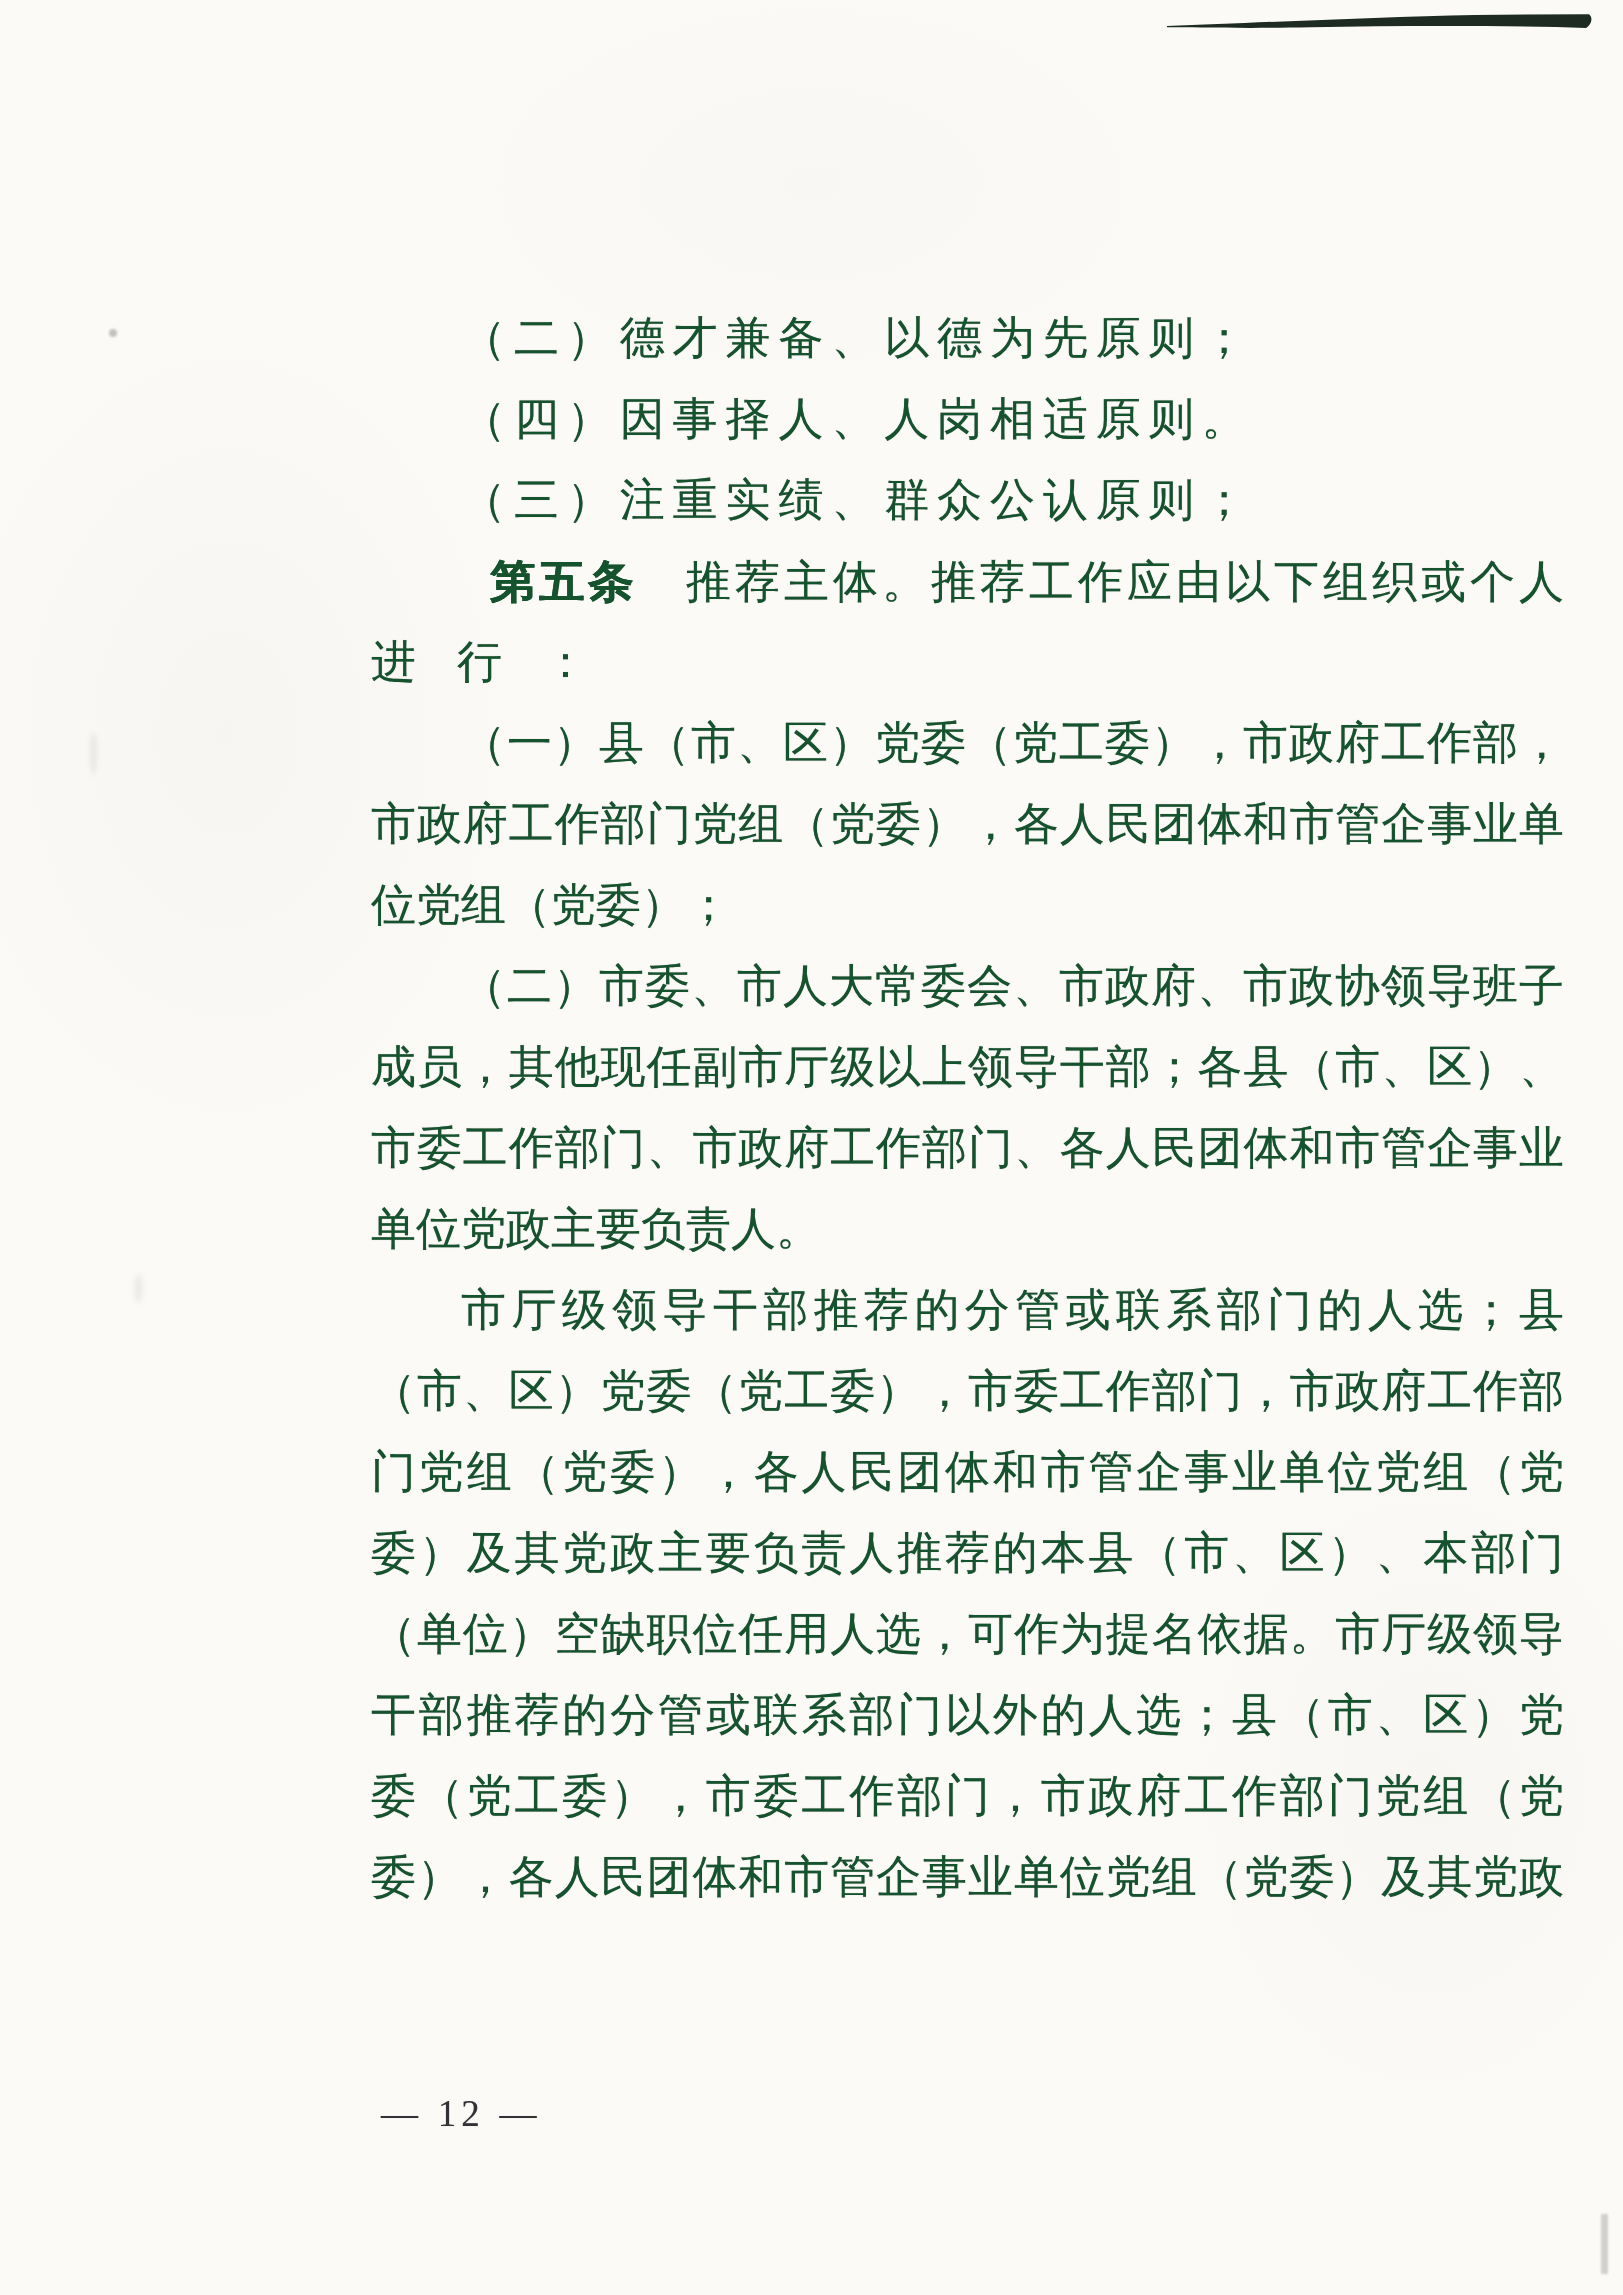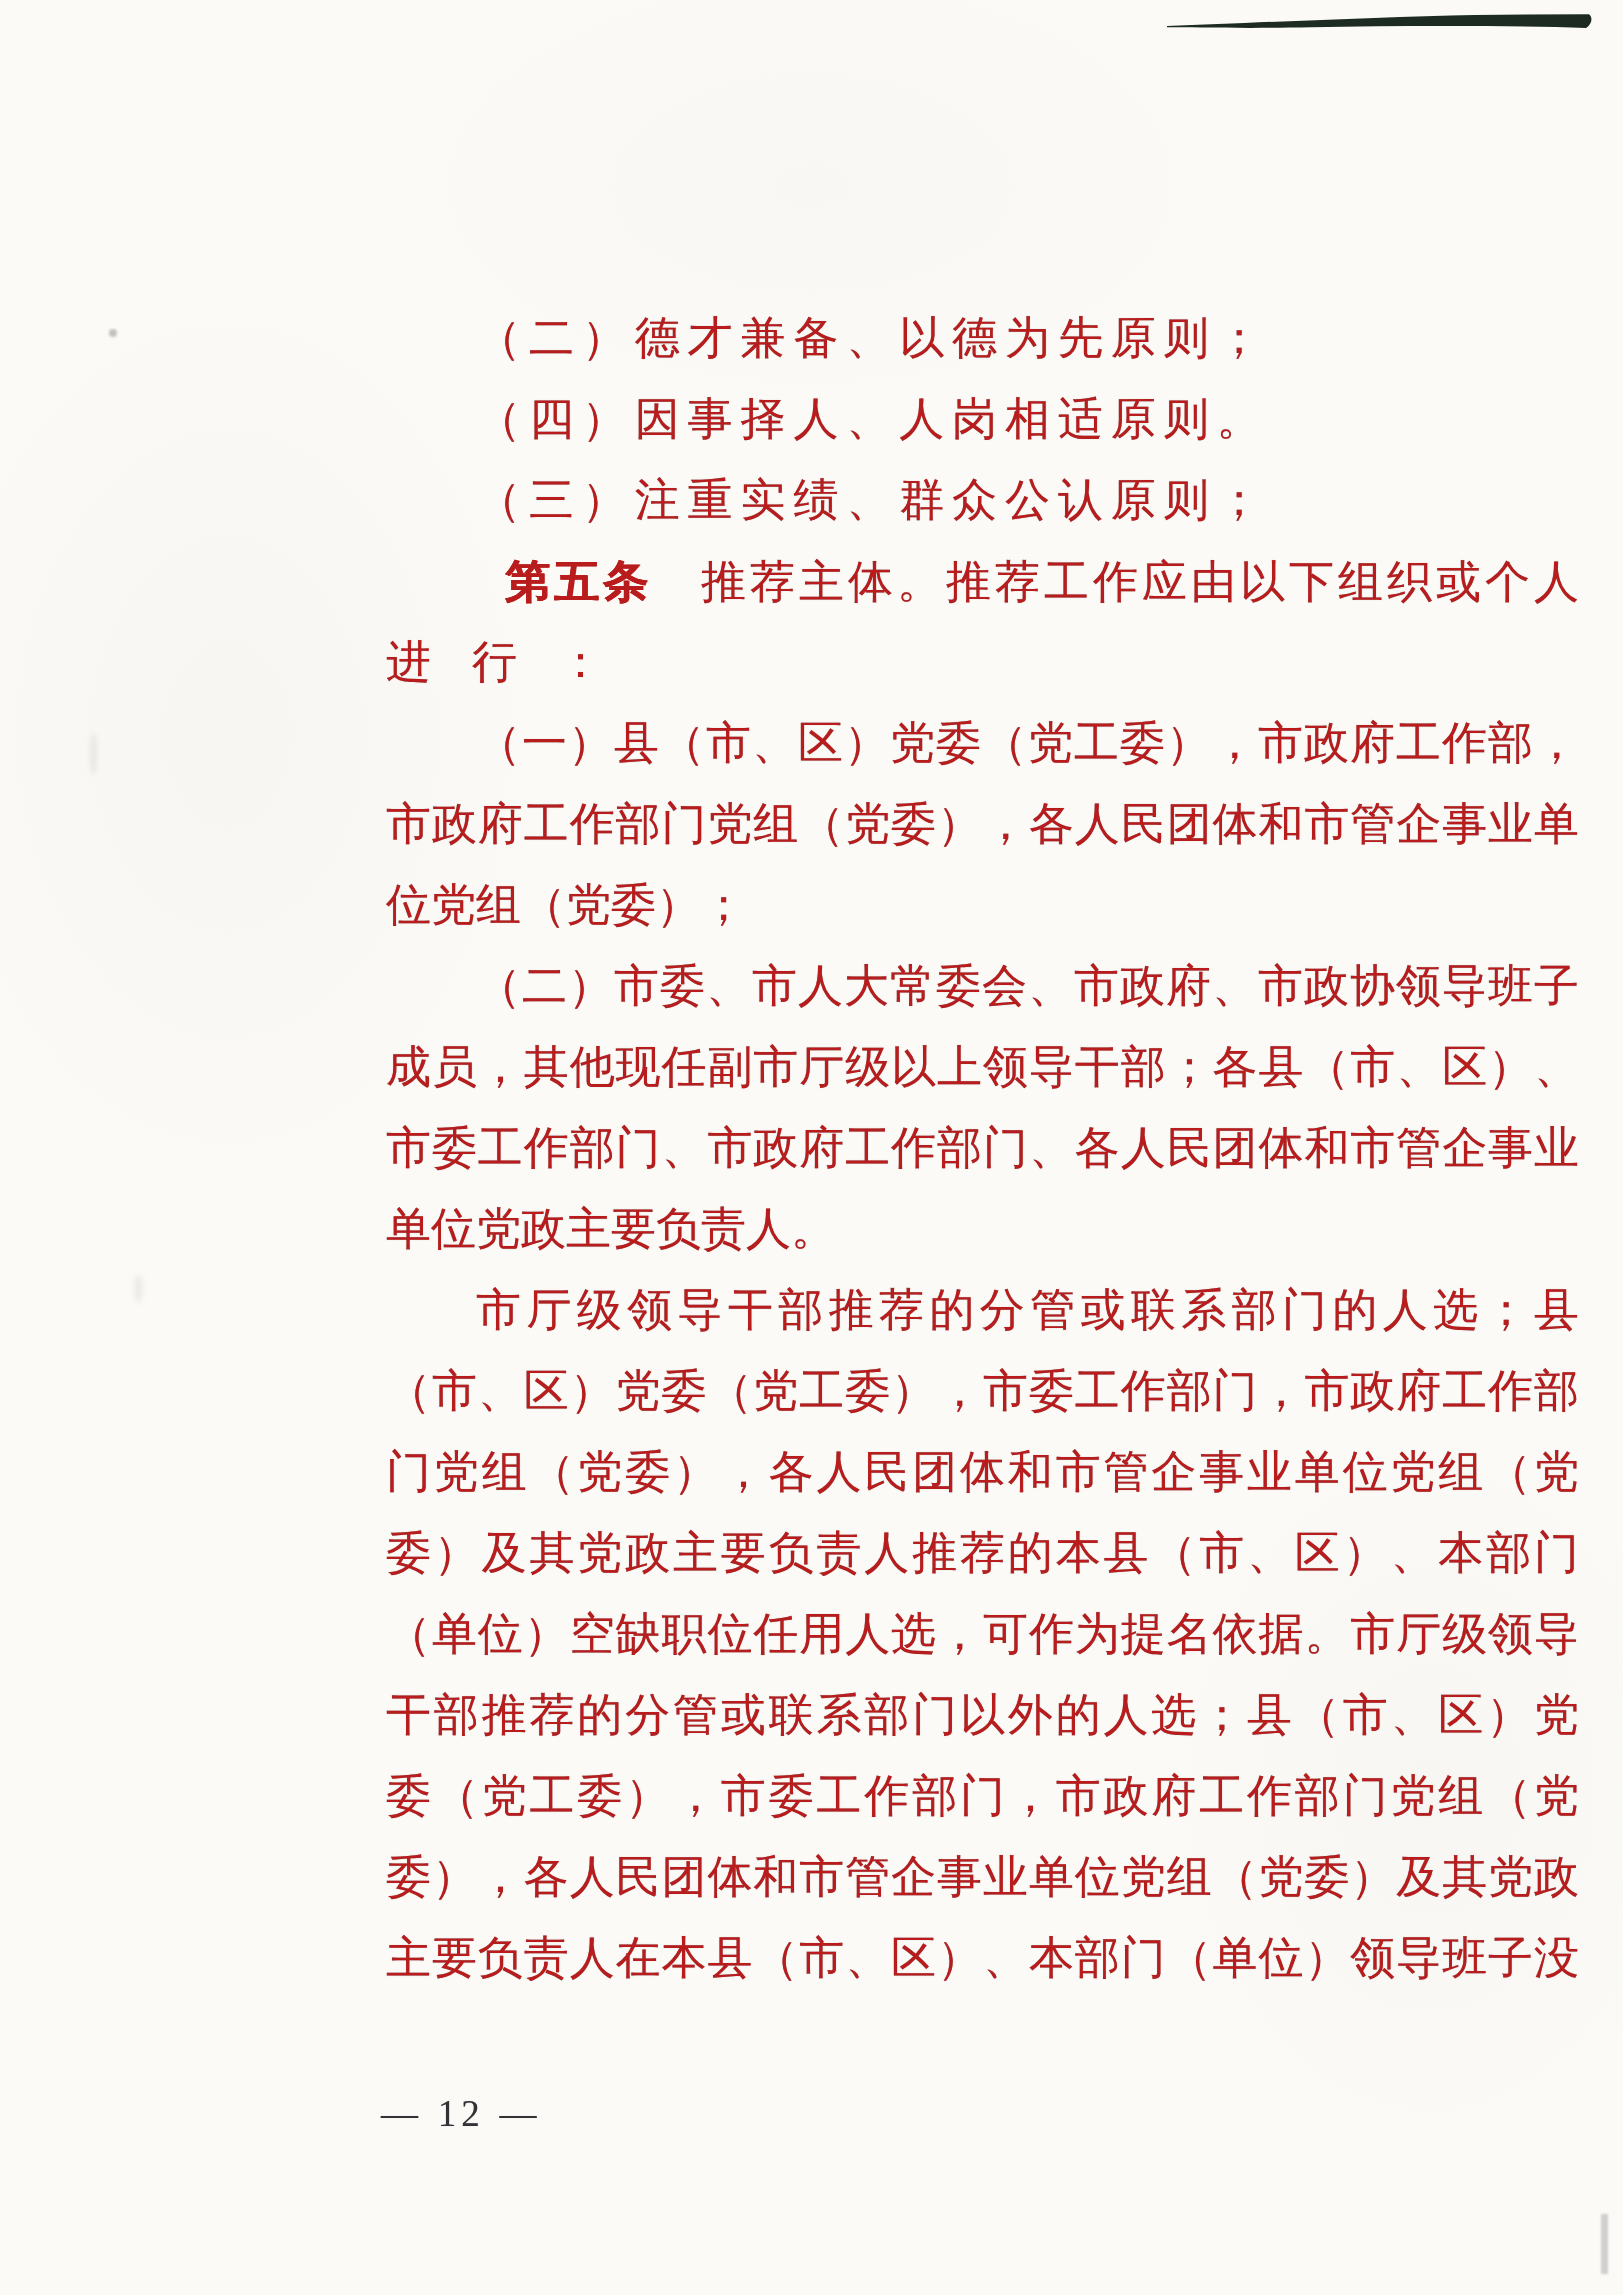--- a/index.html
+++ b/index.html
@@ -17,25 +17,25 @@
       radial-gradient(ellipse 393px 524px at 88% 78%, rgba(175,175,168,0.05), transparent 70%),
       radial-gradient(ellipse 589px 327px at 50% 8%, rgba(180,180,175,0.04), transparent 75%);
     font-family: "Liberation Serif", serif;
   }
   .page {
     position: absolute;
     inset: 0;
   }
   .text-block {
     position: absolute;
-    left: 386px;
+    left: 371px;
     top: 298px;
     width: 1193px;
     font-size: 45px;
-    color: #b91c1c;
+    color: #14532d;
     text-shadow: 0 0 0.7px rgba(45,45,48,0.55);
   }
   .line {
     height: 81px;
     line-height: 81px;
     text-align: left;
     white-space: normal;
   }
   .line.indent { padding-left: 90px; }
   .line.stretch {
@@ -116,19 +116,18 @@
         <div class="line stretch"><span>市委工作部门、市政府工作部门、各人民团体和市管企事业</span></div>
         <div class="line"><span>单位党政主要负责人。</span></div>
         <div class="line indent stretch"><span>市厅级领导干部推荐的分管或联系部门的人选；县</span></div>
         <div class="line stretch"><span>（市、区）党委（党工委），市委工作部门，市政府工作部</span></div>
         <div class="line stretch"><span>门党组（党委），各人民团体和市管企事业单位党组（党</span></div>
         <div class="line stretch"><span>委）及其党政主要负责人推荐的本县（市、区）、本部门</span></div>
         <div class="line stretch"><span>（单位）空缺职位任用人选，可作为提名依据。市厅级领导</span></div>
         <div class="line stretch"><span>干部推荐的分管或联系部门以外的人选；县（市、区）党</span></div>
         <div class="line stretch"><span>委（党工委），市委工作部门，市政府工作部门党组（党</span></div>
         <div class="line stretch"><span>委），各人民团体和市管企事业单位党组（党委）及其党政</span></div>
-        <div class="line stretch"><span>主要负责人在本县（市、区）、本部门（单位）领导班子没</span></div>
       </div>
   </div>
 
   <div class="footer-page-number">— 12 —</div>
 </div>
 
 
 </body></html>

